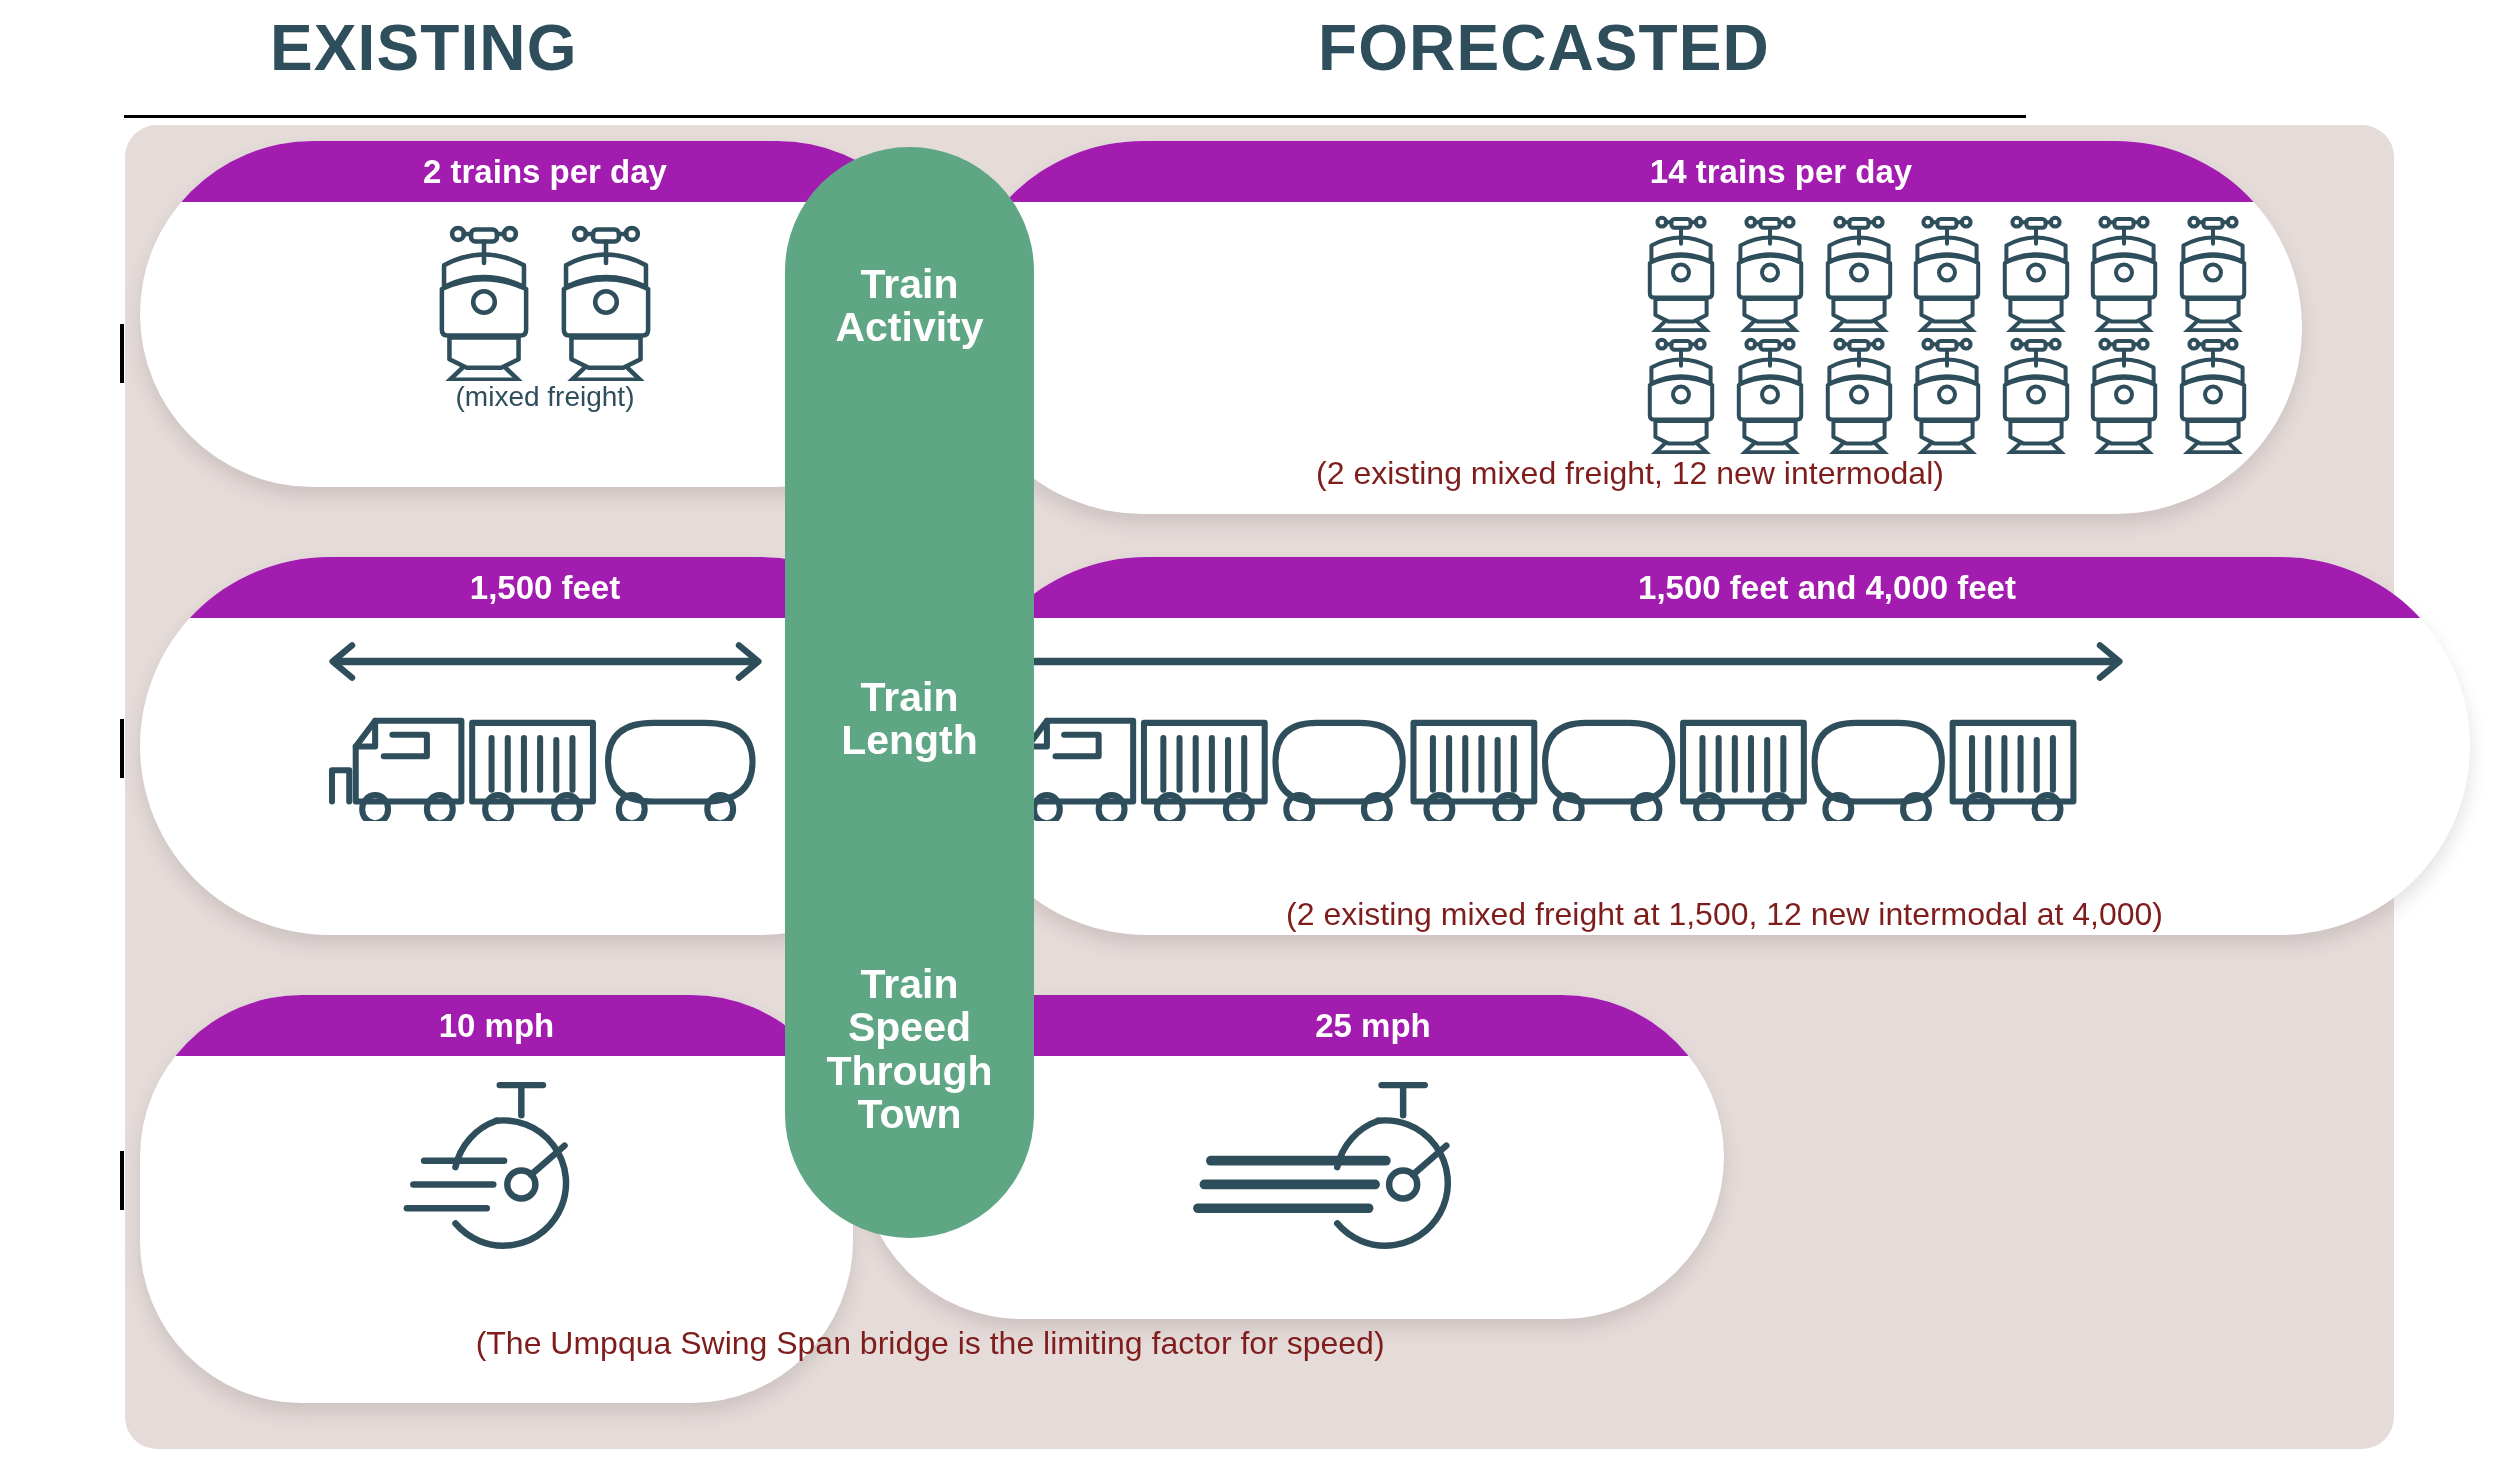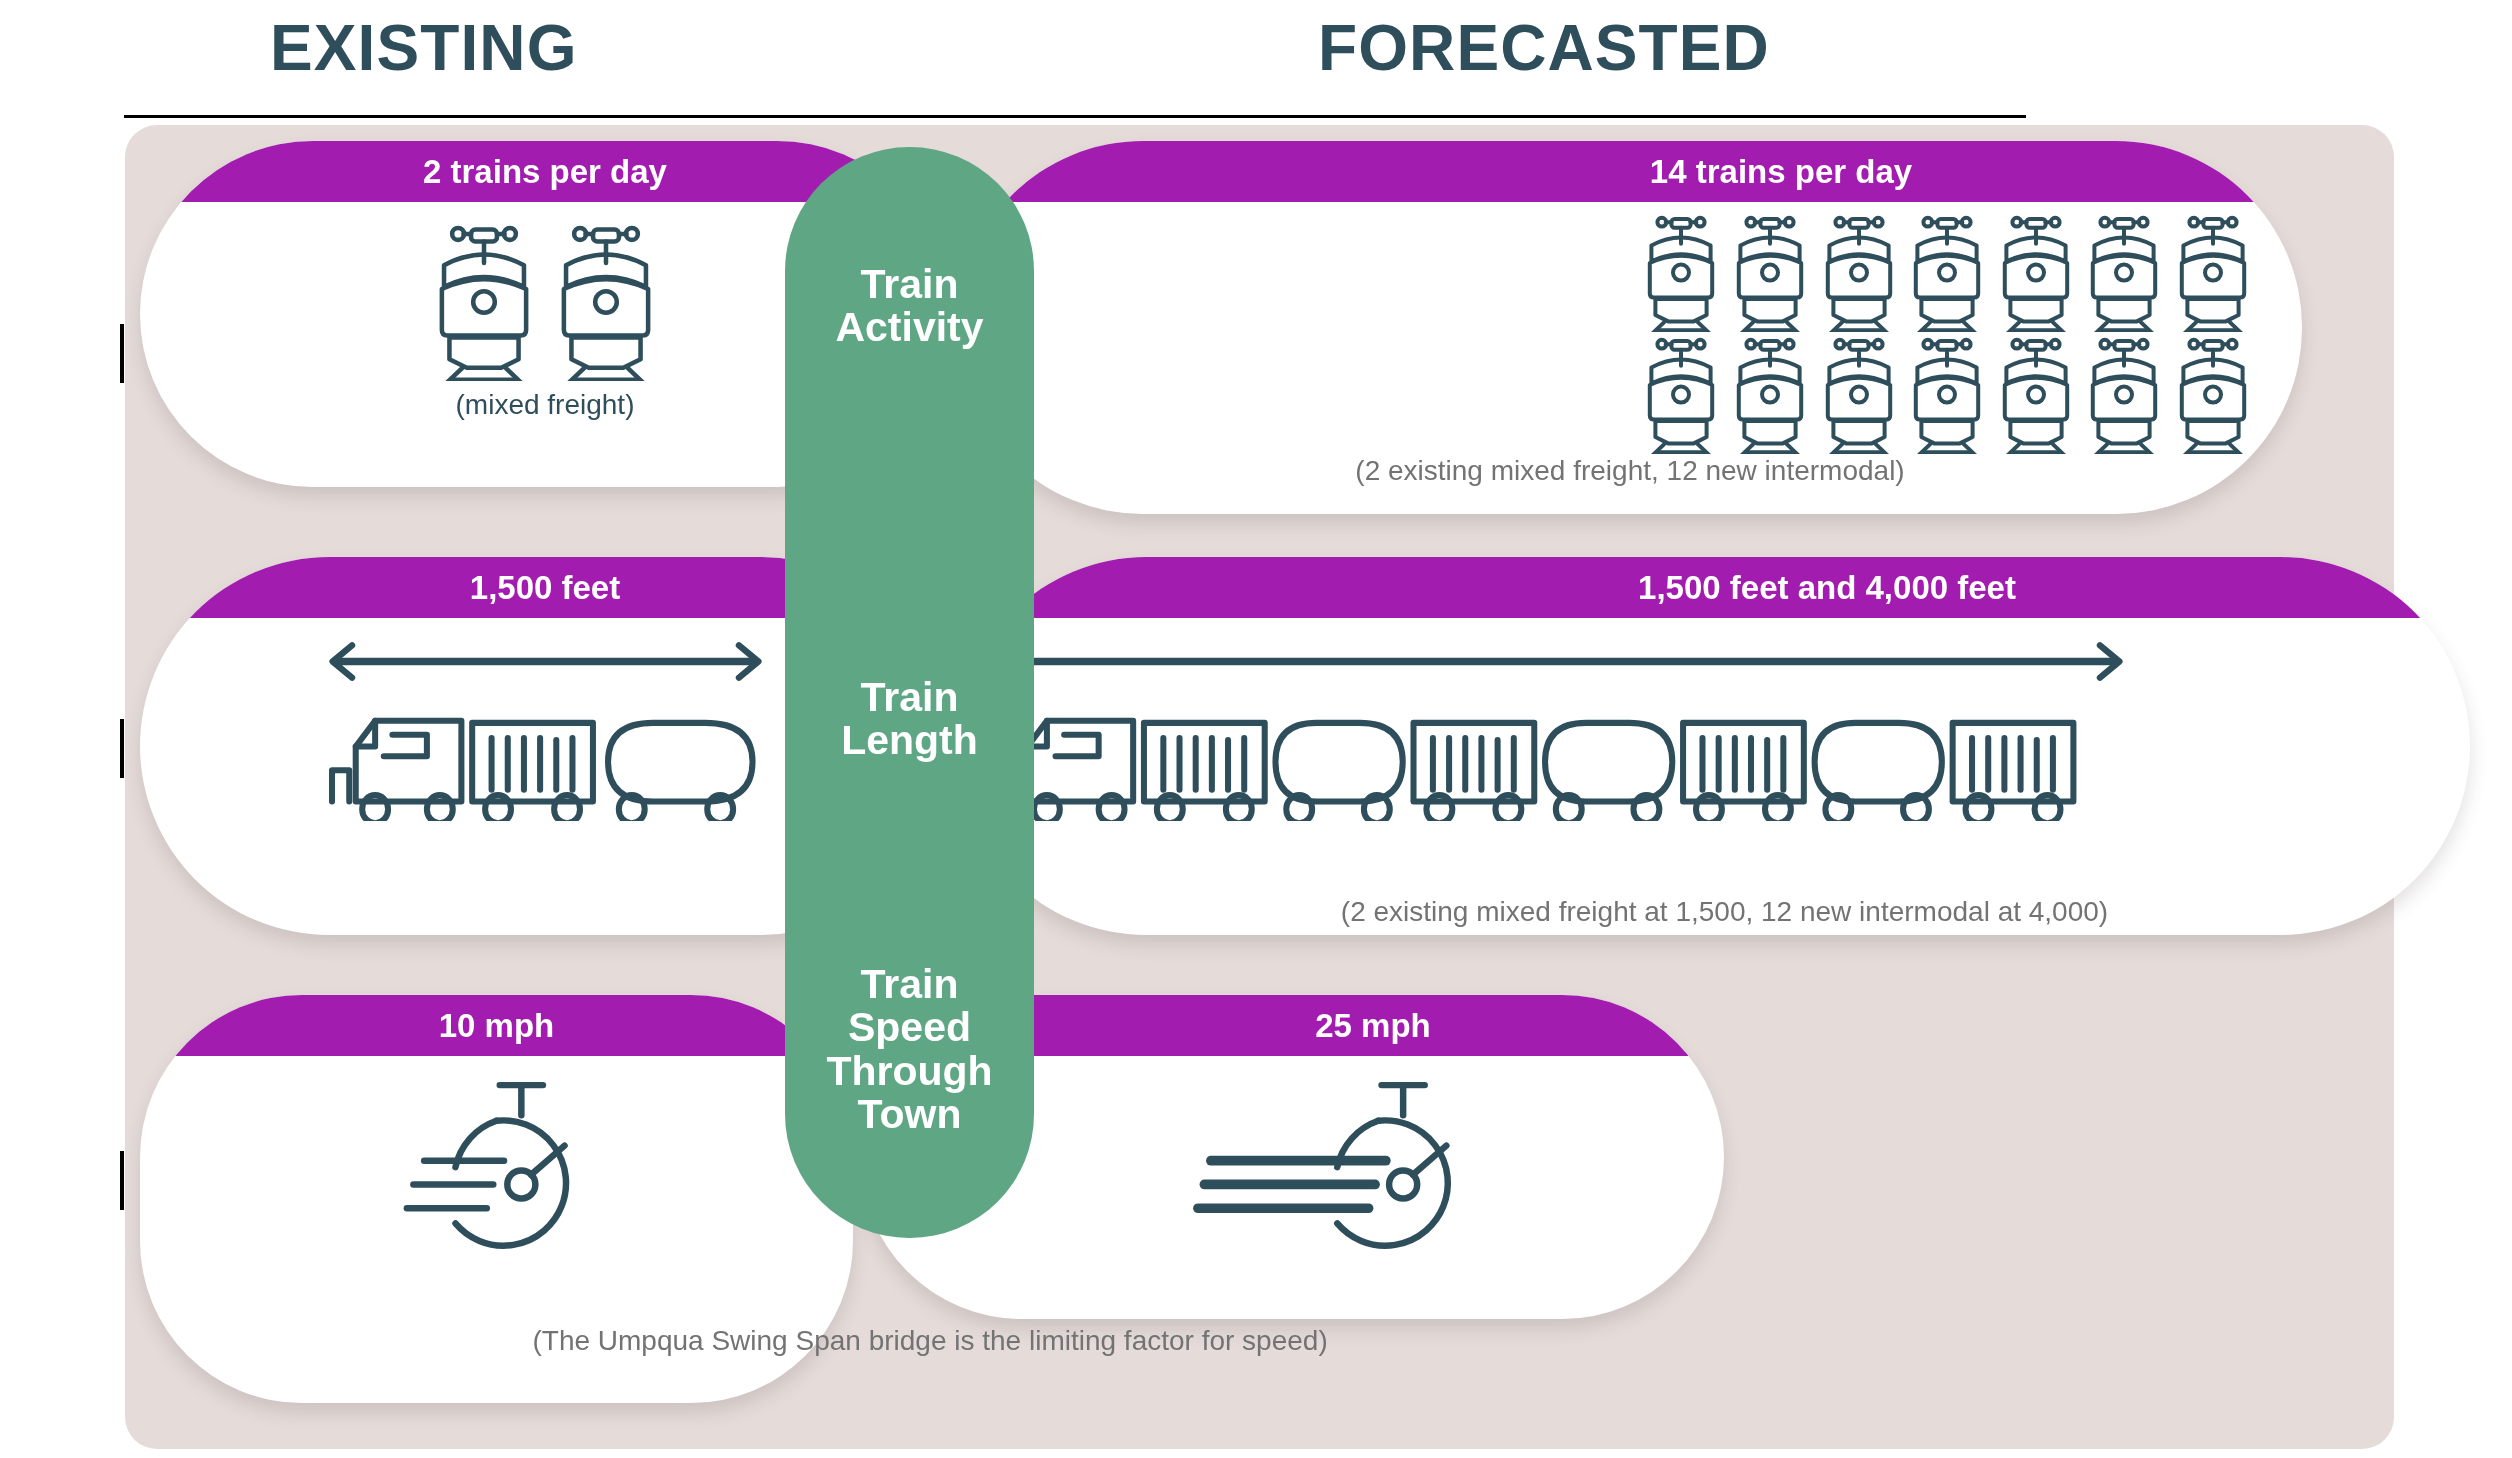--- a/index.html
+++ b/index.html
@@ -100,21 +100,21 @@
   }
   #card-spd-forecast {
     left: 735px; width: 864px; height: 324px;
     border-radius: 162px;
   }
   #card-spd-existing .band, #card-spd-forecast .band { height: 61px; }
   #card-spd-existing .body, #card-spd-forecast .body { top: 61px; height: 264px; padding-top: 14px; }
 
   
   .outside-caption {
-    position: absolute; color: #737373; font-size: 28px; white-space: nowrap;
+    position: absolute; color: #7f1d1d; font-size: 32px; white-space: nowrap;
   }
   #cap-act-forecast { left: 843px; top: 314px; width: 1324px; text-align: center; }
   #cap-len-forecast { left: 843px; top: 339px; width: 1513px; text-align: center; }
   #cap-spd-existing { left: 21.6px;   top: 330px; width: 1567px; text-align: center; }
 
   
   .center-pill {
     position: absolute; left: 660px; top: 21.6px;
     width: 249px; height: 1091px;
     background: #5FA685;
@@ -189,21 +189,21 @@
                 <path d="M13 38 Q50 18 87 38 L87 58 Q50 40 13 58 Z"></path>
                 <path d="M11 60 Q50 42 89 60 L89 98 Q89 103 84 103 L16 103 Q11 103 11 98 Z"></path>
                 <circle cx="50" cy="72" r="10"></circle>
                 <path d="M18 105 L82 105 L82 125 L66 133 L34 133 L18 125 Z"></path>
                 <path d="M30 133 L8 154 L92 154 L70 133"></path>
                 <line x1="20" y1="144" x2="80" y2="144"></line>
               </g>
             </svg>
           </span>
         </div>
-        <div class="caption" style="margin-top:8px;">(mixed freight)</div>
+        <div class="caption" style="margin-top:0;">(mixed freight)</div>
       </div>
     </div>
 
     <div class="card" id="card-act-forecast">
       <div class="band">
         <span class="band-label" style="padding-left:303px;">14 trains per day</span>
       </div>
       <div class="body" style="align-items:flex-end;padding-right:49px;">
         <div class="loco-grid">
           <div class="loco-row" style="gap:8.6px;">

